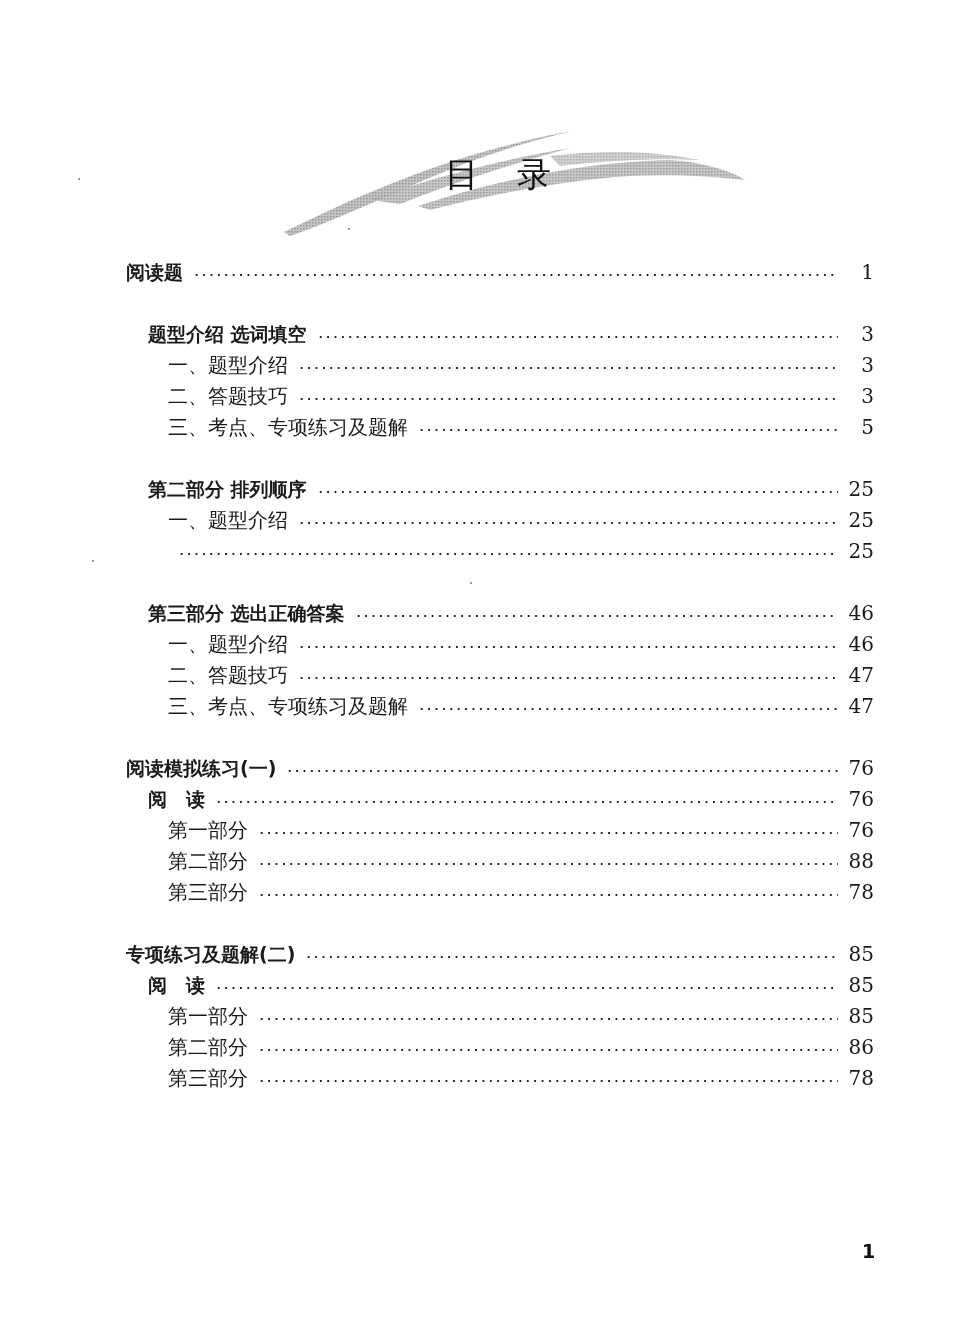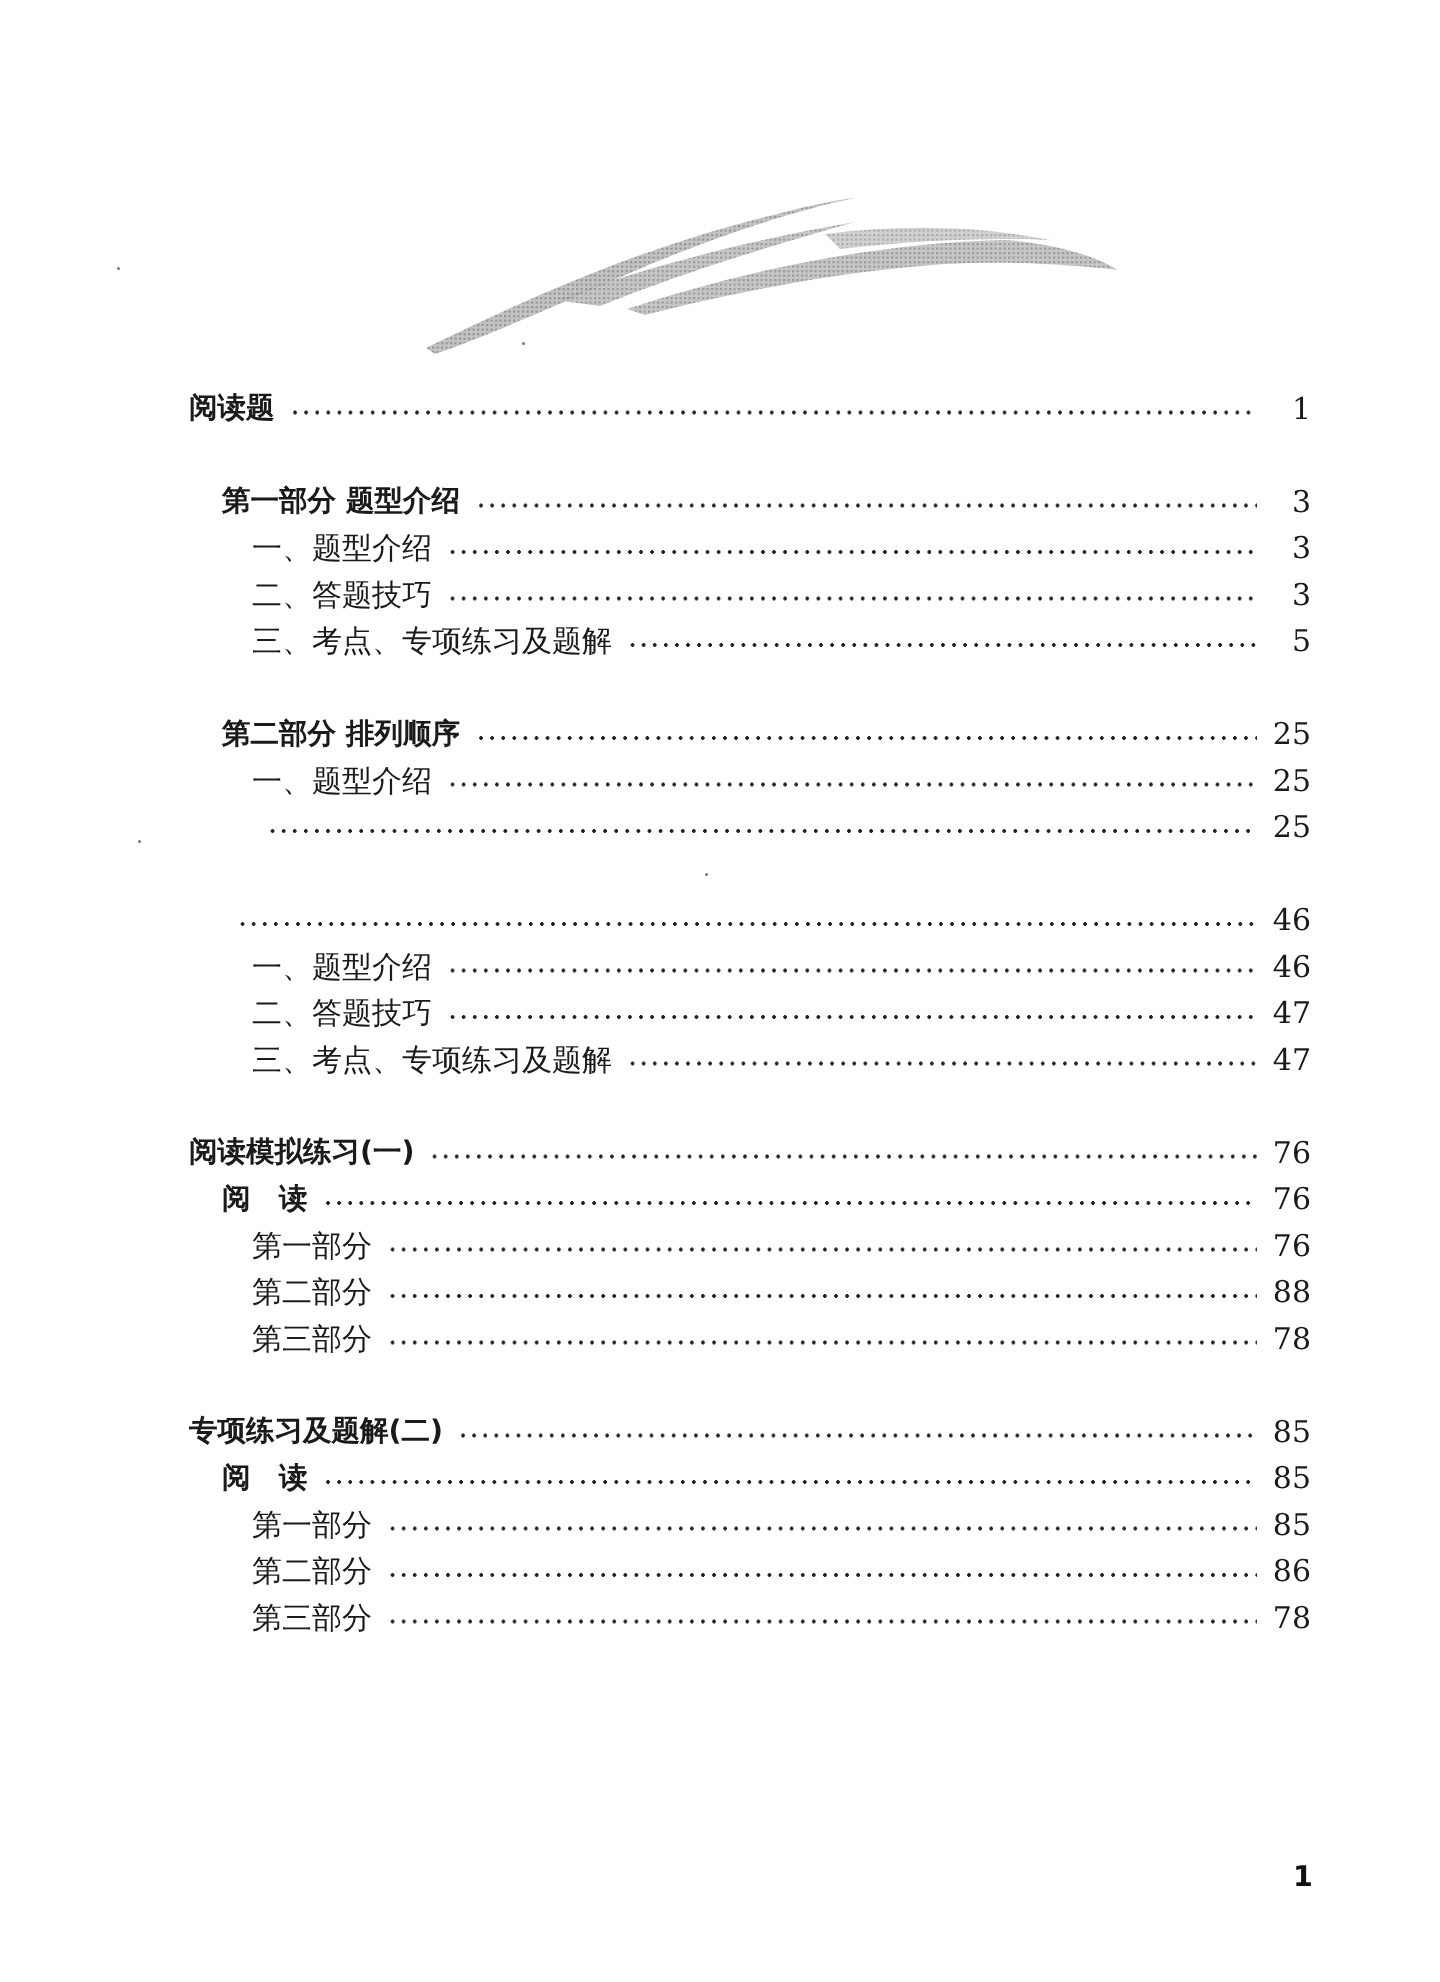--- a/index.html
+++ b/index.html
@@ -105,35 +105,36 @@
       <pattern id="hatch" width="3" height="3" patternUnits="userSpaceOnUse">
         <rect width="3" height="3" fill="#bdbdbd"></rect>
         <rect width="1.5" height="1.5" fill="#8a8a8a"></rect>
       </pattern>
     </defs>
     <path d="M14 112 C 60 90, 130 55, 220 30 C 250 22, 280 14, 300 12 C 260 20, 200 40, 150 62 C 100 84, 50 106, 20 116 Z" fill="url(#hatch)" opacity="0.9"></path>
     <path d="M100 80 C 160 58, 230 40, 300 28 C 250 42, 190 60, 130 84 Z" fill="url(#hatch)" opacity="0.85"></path>
     <path d="M148 86 C 220 62, 310 42, 400 40 C 430 42, 460 50, 475 60 C 440 56, 400 54, 360 56 C 300 60, 230 72, 160 90 Z" fill="url(#hatch)" opacity="0.85"></path>
     <path d="M280 36 C 330 30, 380 30, 430 40 C 390 38, 340 40, 290 46 Z" fill="url(#hatch)" opacity="0.7"></path>
   </svg>
+  <div class="title-text">目录</div>
 </div>
 
 <div class="speck" style="left:78px; top:178px;"></div>
 <div class="speck" style="left:348px; top:228px;"></div>
 <div class="speck" style="left:470px; top:582px;"></div>
 <div class="speck" style="left:92px; top:560px;"></div>
 
 <div class="toc" id="toc">
     <div class="row level0 bold" style="top: 258px;">
       <span class="label">阅读题</span>
       <span class="leader"></span>
       <span class="page">1</span>
     </div>
     <div class="row level1 bold" style="top: 320px;">
-      <span class="label">第一部分 题型介绍</span>
+      <span class="label">题型介绍 选词填空</span>
       <span class="leader"></span>
       <span class="page">3</span>
     </div>
     <div class="row level2" style="top: 351px;">
       <span class="label">一、题型介绍</span>
       <span class="leader"></span>
       <span class="page">3</span>
     </div>
     <div class="row level2" style="top: 382px;">
       <span class="label">二、答题技巧</span>
@@ -153,20 +154,21 @@
     <div class="row level2" style="top: 506px;">
       <span class="label">一、题型介绍</span>
       <span class="leader"></span>
       <span class="page">25</span>
     </div>
     <div class="row level2" style="top: 537px;">
       <span class="leader"></span>
       <span class="page">25</span>
     </div>
     <div class="row level1 bold" style="top: 599px;">
+      <span class="label">第三部分 选出正确答案</span>
       <span class="leader"></span>
       <span class="page">46</span>
     </div>
     <div class="row level2" style="top: 630px;">
       <span class="label">一、题型介绍</span>
       <span class="leader"></span>
       <span class="page">46</span>
     </div>
     <div class="row level2" style="top: 661px;">
       <span class="label">二、答题技巧</span>

